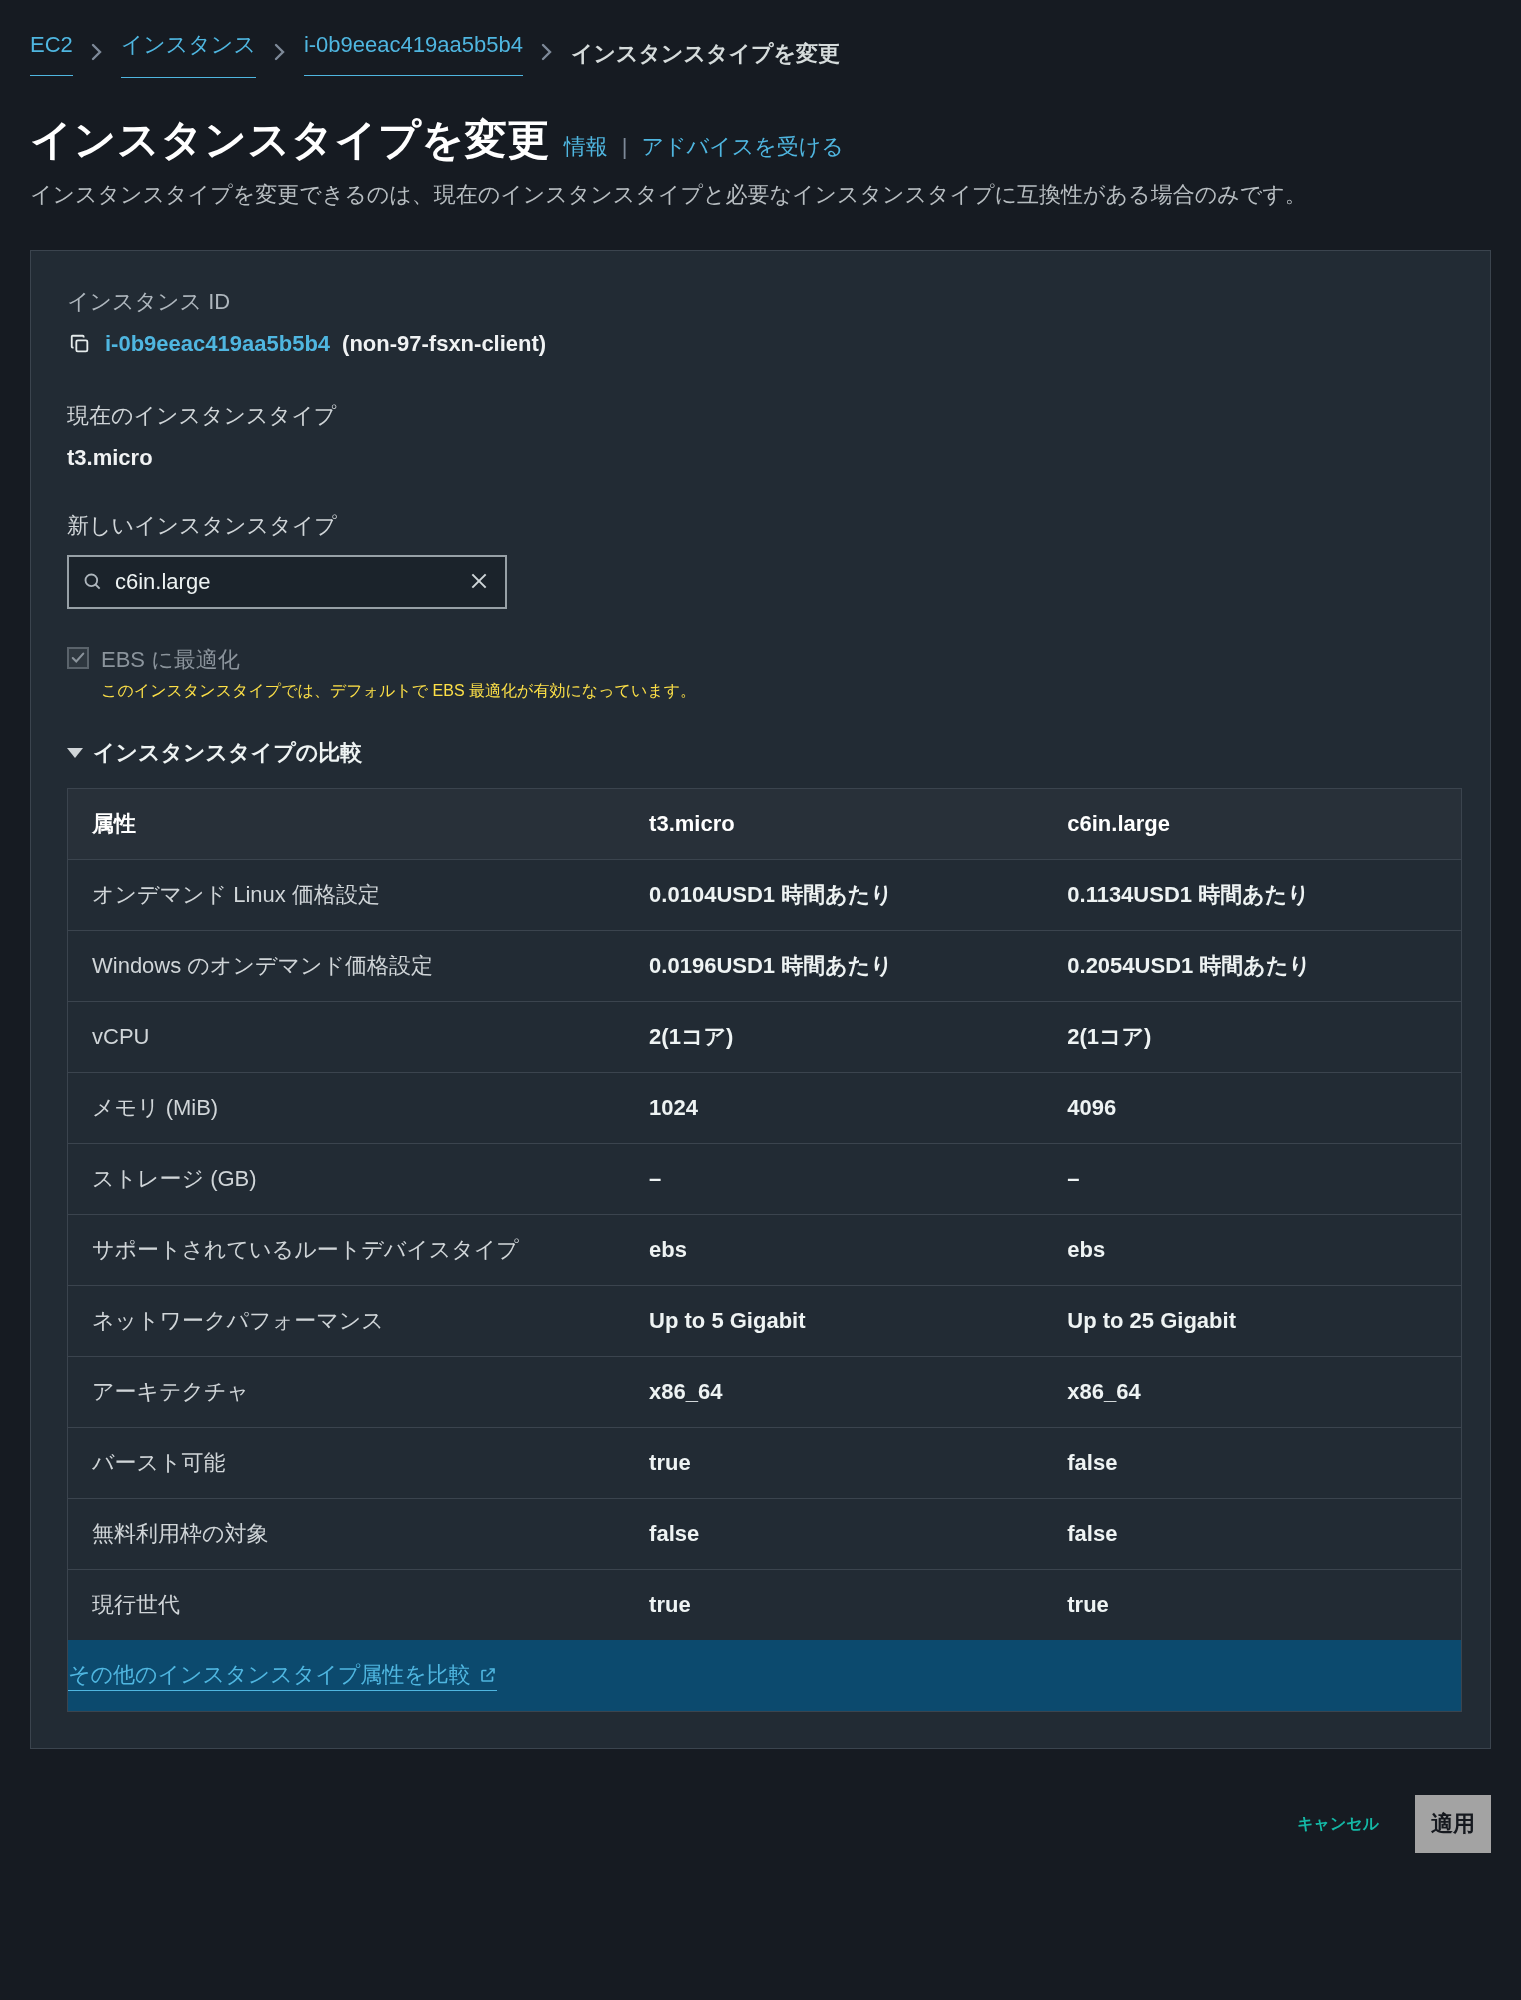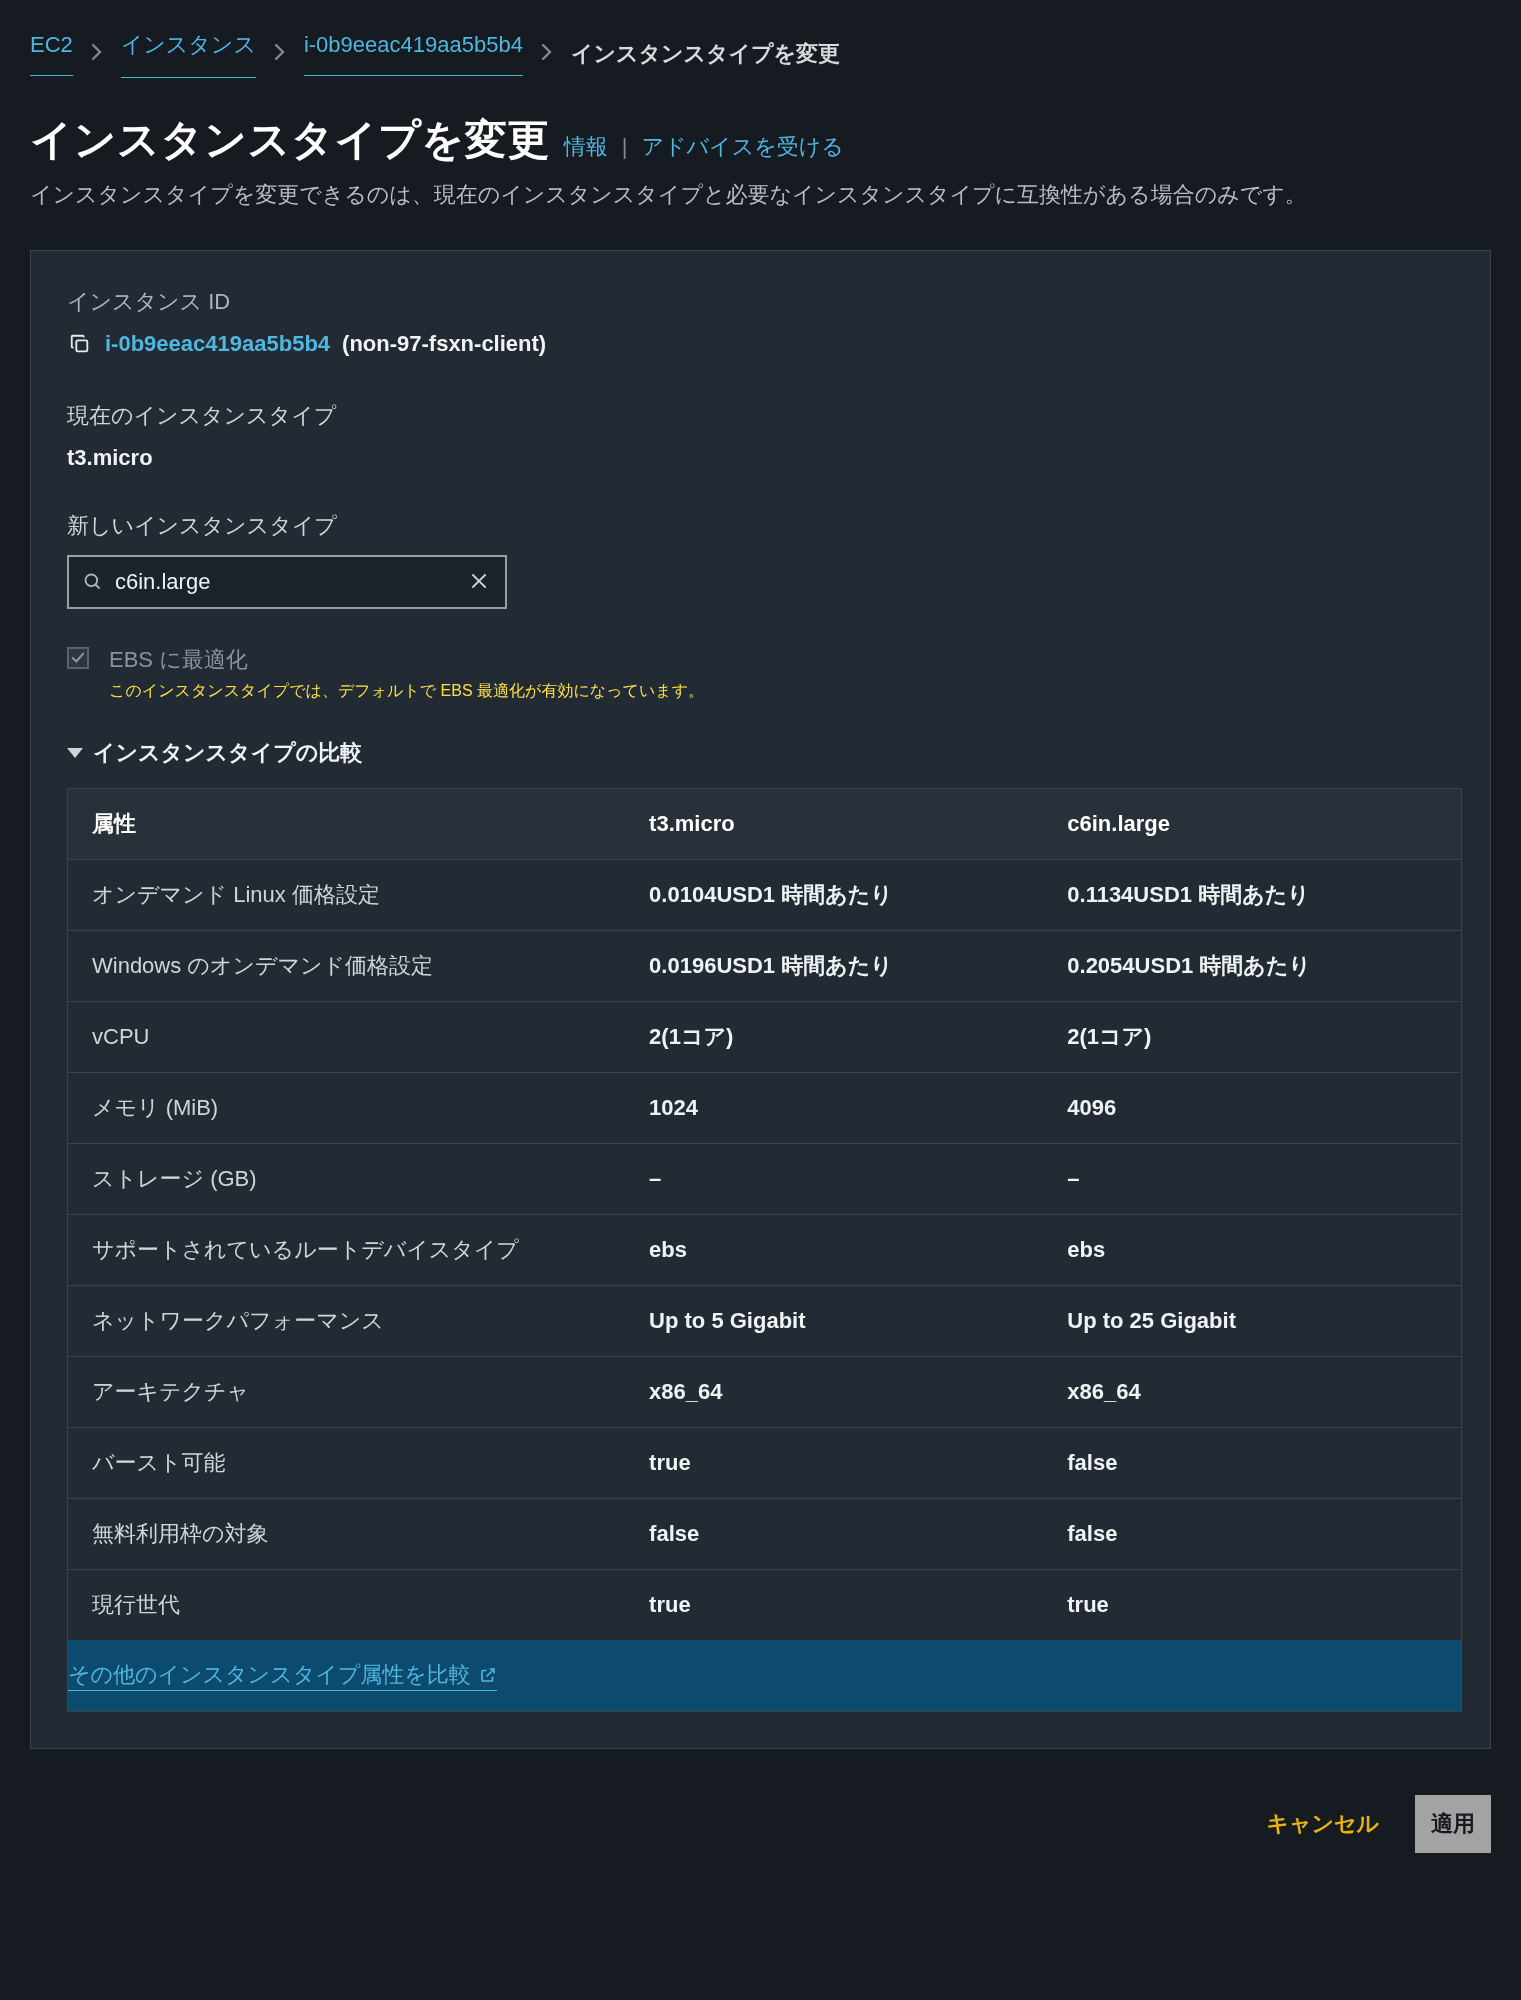--- a/index.html
+++ b/index.html
@@ -116,21 +116,21 @@
     color: #cfd6d9;
     font-size: 26px;
     cursor: pointer;
     padding: 4px 6px;
   }
 
   
   .ebs-row {
     display: flex;
     align-items: flex-start;
-    gap: 20px;
+    gap: 12px;
     margin-top: 36px;
     margin-bottom: 36px;
   }
   .checkbox {
     width: 22px;
     height: 22px;
     border: 2px solid #5a636b;
     background: #2e373f;
     display: inline-flex;
     align-items: center;
@@ -199,23 +199,23 @@
 
   
   .footer {
     display: flex;
     justify-content: flex-end;
     align-items: center;
     gap: 26px;
     margin-top: 46px;
   }
   .btn-cancel {
-    color: #eab308;
-    font-weight: 700;
-    font-size: 22px;
+    color: #14b8a6;
+    font-weight: 700;
+    font-size: 16px;
     cursor: pointer;
     padding: 12px 10px;
     text-align: right;
   }
   .btn-apply {
     background: #a3a3a3;
     color: #16191f;
     font-weight: 700;
     font-size: 22px;
     padding: 14px 16px;

